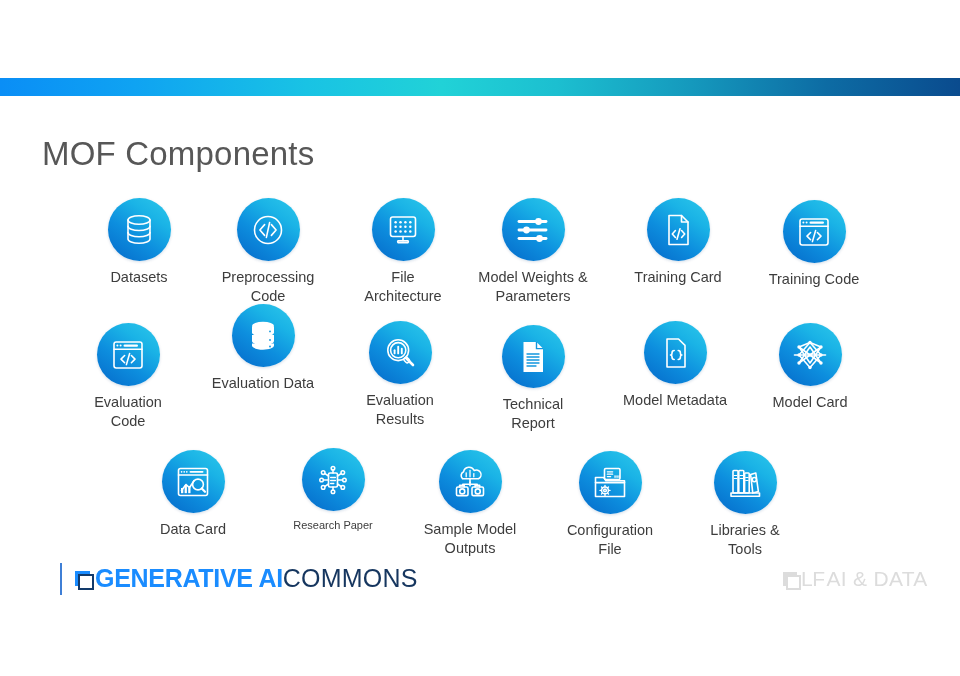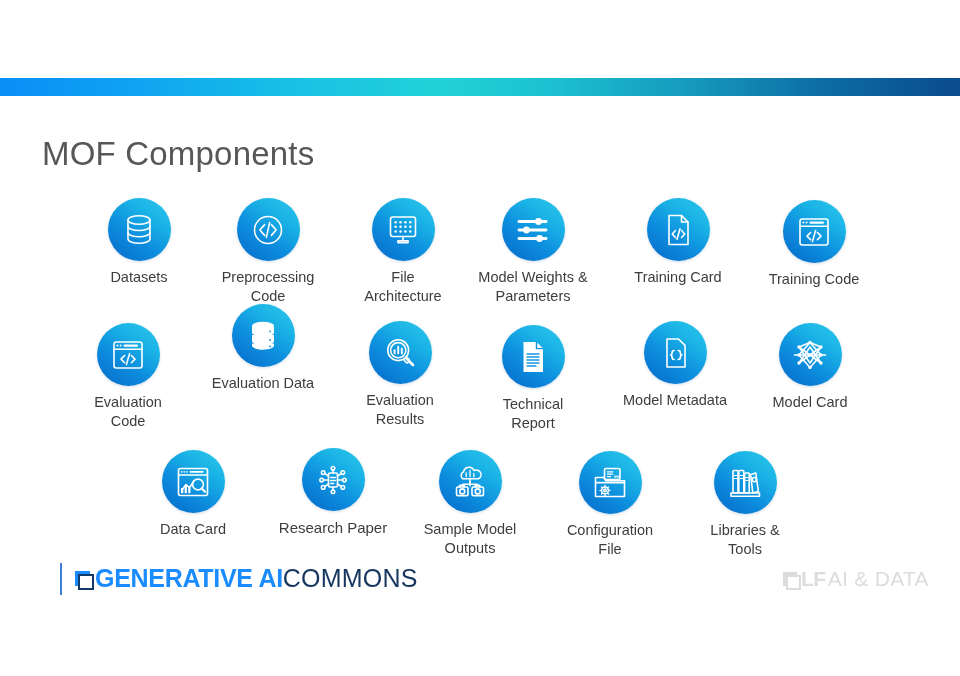--- a/index.html
+++ b/index.html
@@ -47,21 +47,21 @@
     box-shadow:0 1px 3px rgba(0,60,120,.18);
     flex:none;
   }
   .badge svg{display:block;}
   .badge svg *{vector-effect:non-scaling-stroke;}
   .comp-label{
     margin-top:7px;
     font-size:14.5px;line-height:1.32;color:#3d3d3d;
     text-align:center;font-weight:400;white-space:pre-line;
   }
-  .comp.paper .comp-label{font-size:15px;}
+  .comp.paper .comp-label{font-size:11px;}
 
   
   .footer-rule{
     position:absolute;left:60px;top:563px;width:2px;height:32px;
     background:#3f7fd6;
   }
   .gac-logo{
     position:absolute;left:75px;top:566px;
     display:flex;align-items:center;gap:0;
     font-size:25px;font-weight:700;letter-spacing:-.3px;
@@ -86,21 +86,21 @@
   .lf-logo{
     position:absolute;left:783px;top:568px;
     display:flex;align-items:center;
     font-size:21px;line-height:1;white-space:nowrap;color:#dcdcdc;
   }
   .lf-mark{width:14px;height:14px;margin-right:4px;position:relative;flex:none;}
   .lf-mark i{position:absolute;display:block;background:#dcdcdc;}
   .lf-mark i.t{left:0;top:0;width:14px;height:3px;}
   .lf-mark i.l{left:0;top:0;width:3px;height:14px;}
   .lf-mark i.sq{left:3px;top:3px;width:11px;height:11px;background:none;border:2.4px solid #dcdcdc;}
-  .lf-bold{font-weight:700;letter-spacing:-.5px;}
+  .lf-bold{font-weight:400;letter-spacing:-.5px;}
   .lf-light{font-weight:300;letter-spacing:.3px;margin-left:2px;}
 </style>
 </head>
 <body>
 
 <div id="slide">
 
   <div class="header-bar"></div>
 
   <div class="page-title">MOF Components</div>

